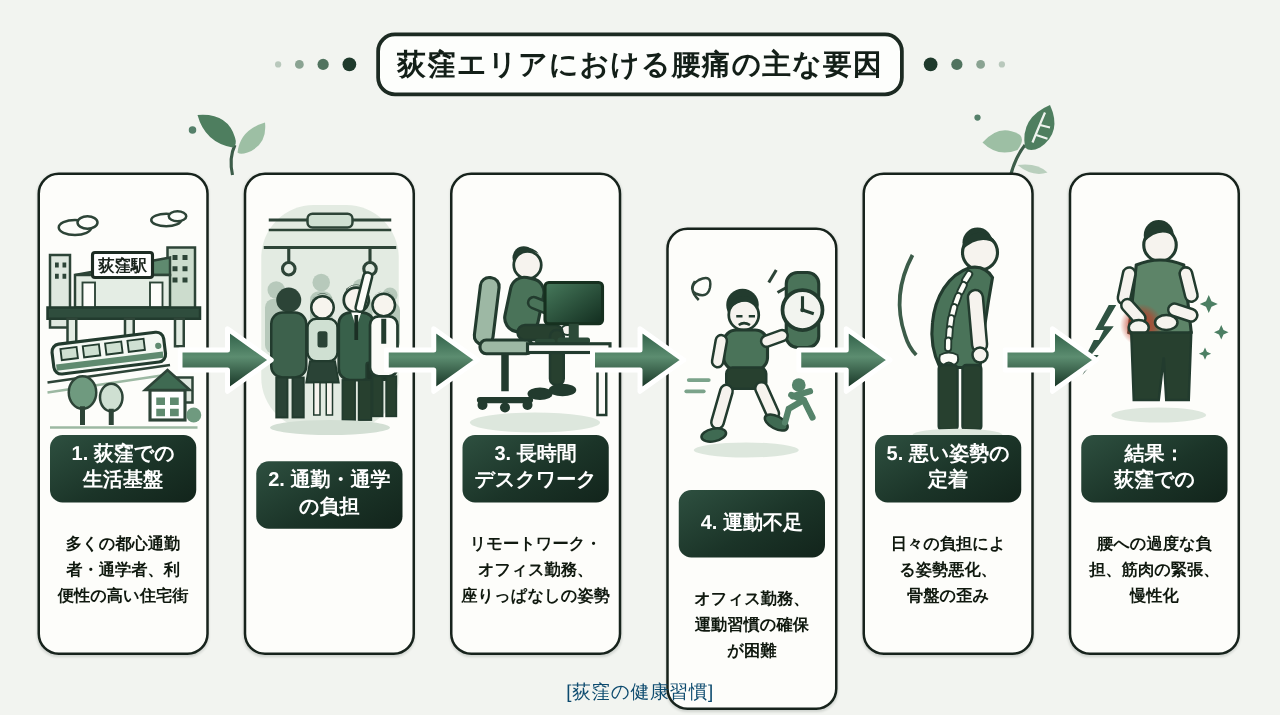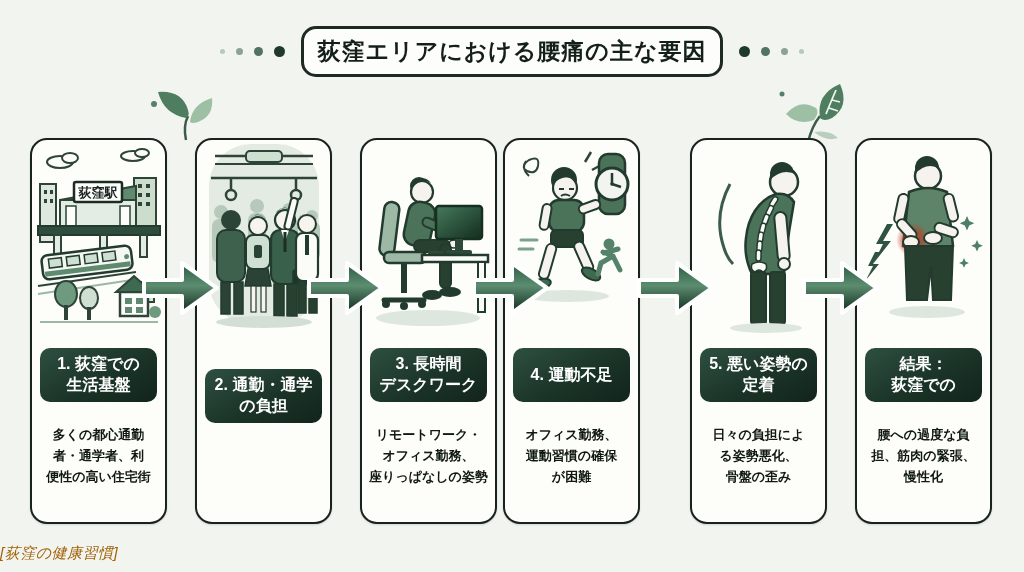--- a/index.html
+++ b/index.html
@@ -19,37 +19,37 @@
 
   
   .leaf-left  { position:absolute; left:148px; top:84px; }
   .leaf-right { position:absolute; left:778px; top:80px; }
 
   
   .steps { position:absolute; left:30px; top:138px; width:964px; height:388px; }
   .panel { position:absolute; top:0; width:137px; height:386px; background:#fdfdfa;
            border:2.5px solid #17231c; border-radius:17px; display:flex; flex-direction:column;
            box-shadow:0 1px 2px rgba(20,35,25,.15); }
-  .p1{left:0;} .p2{left:165px;gap:21px;} .p3{left:330px;} .p4{left:473px;} .p5{left:660px;} .p6{left:825px;}
-  .illus { height:208px; display:flex; align-items:flex-start; justify-content:center; padding-top:0; overflow:hidden; }
+  .p1{left:0;} .p2{left:165px;gap:21px;} .p3{left:330px;} .p4{left:503px;margin-top:44px;} .p5{left:660px;} .p6{left:825px;}
+  .illus { height:208px; display:flex; align-items:flex-start; justify-content:center; padding-top:20px; overflow:hidden; }
   .badge { margin:0 8px; min-height:54px; background:linear-gradient(150deg,#2e5040 0%,#1b3428 55%,#132ängt0 100%);
            background:linear-gradient(150deg,#2e5040 0%,#1b3428 55%,#12241b 100%);
            border-radius:10px; color:#fff; font-weight:bold; font-size:16px; line-height:1.3;
            text-align:center; white-space:pre-line; display:flex; align-items:center; justify-content:center;
            padding:5px 2px; }
   .body-text { padding:23px 5px 0; font-size:13px; font-weight:bold; color:#10190f;
                text-align:center; line-height:1.6; white-space:pre-line; }
 
   
   .arrow { position:absolute; top:118px; width:78px; height:64px; z-index:6; }
   .a1{left:112px;} .a2{left:277px;} .a3{left:442px;} .a4{left:607px;} .a5{left:772px;}
 
   
-  .footer { position:absolute; bottom:9px; left:0; right:0; text-align:left;
-            font-size:15px; color:#a16207; letter-spacing:.5px;font-style:italic; }
+  .footer { position:absolute; bottom:9px; left:0; right:0; text-align:center;
+            font-size:15px; color:#0c4a6e; letter-spacing:.5px; }
 
   svg text { font-family:"Liberation Sans","DejaVu Sans",sans-serif; font-weight:bold; }
   .hiddefs { position:absolute; width:0; height:0; }
 </style>
 </head>
 <body>
 
 <svg class="hiddefs" aria-hidden="true">
   <defs>
     <linearGradient id="agrad" x1="0" y1="0" x2="0" y2="1">

